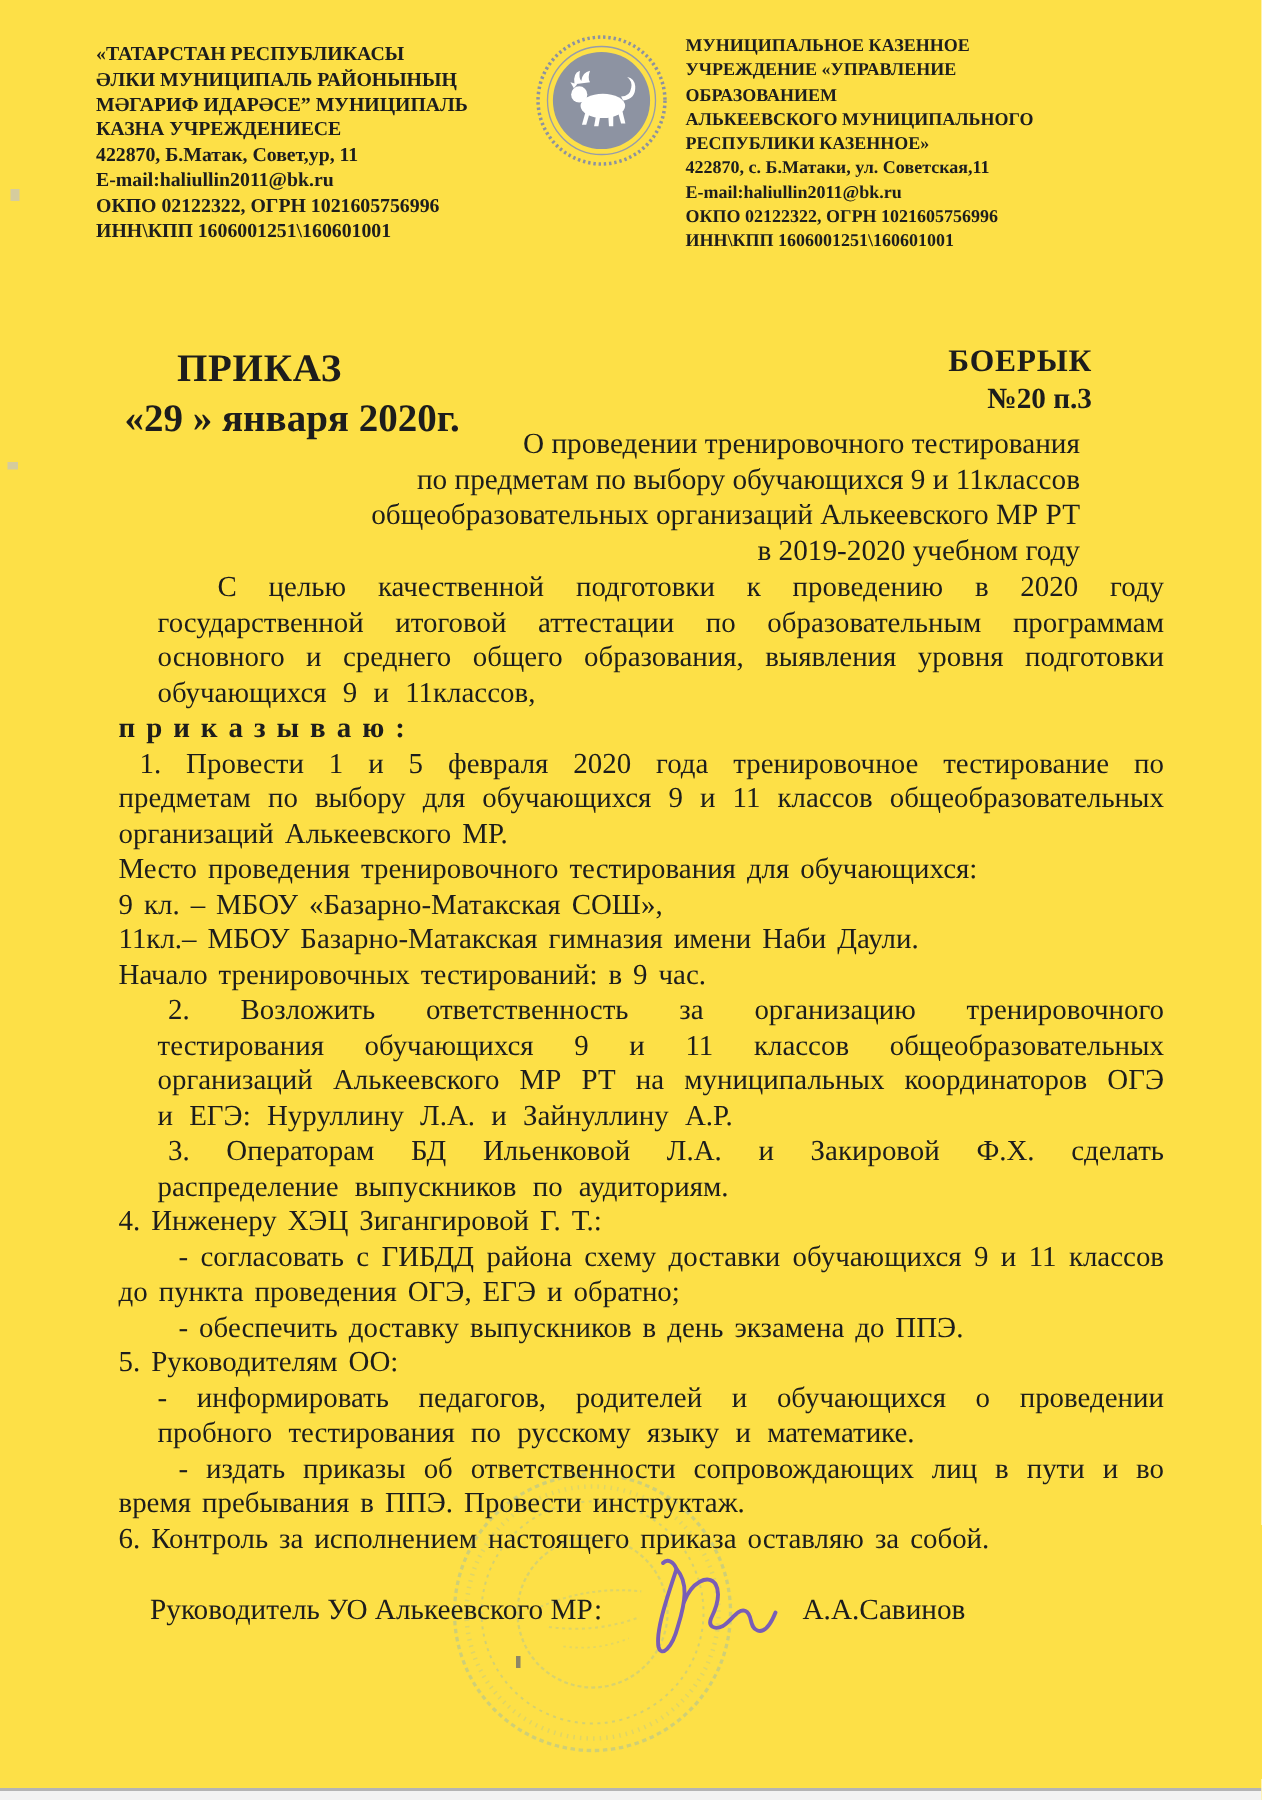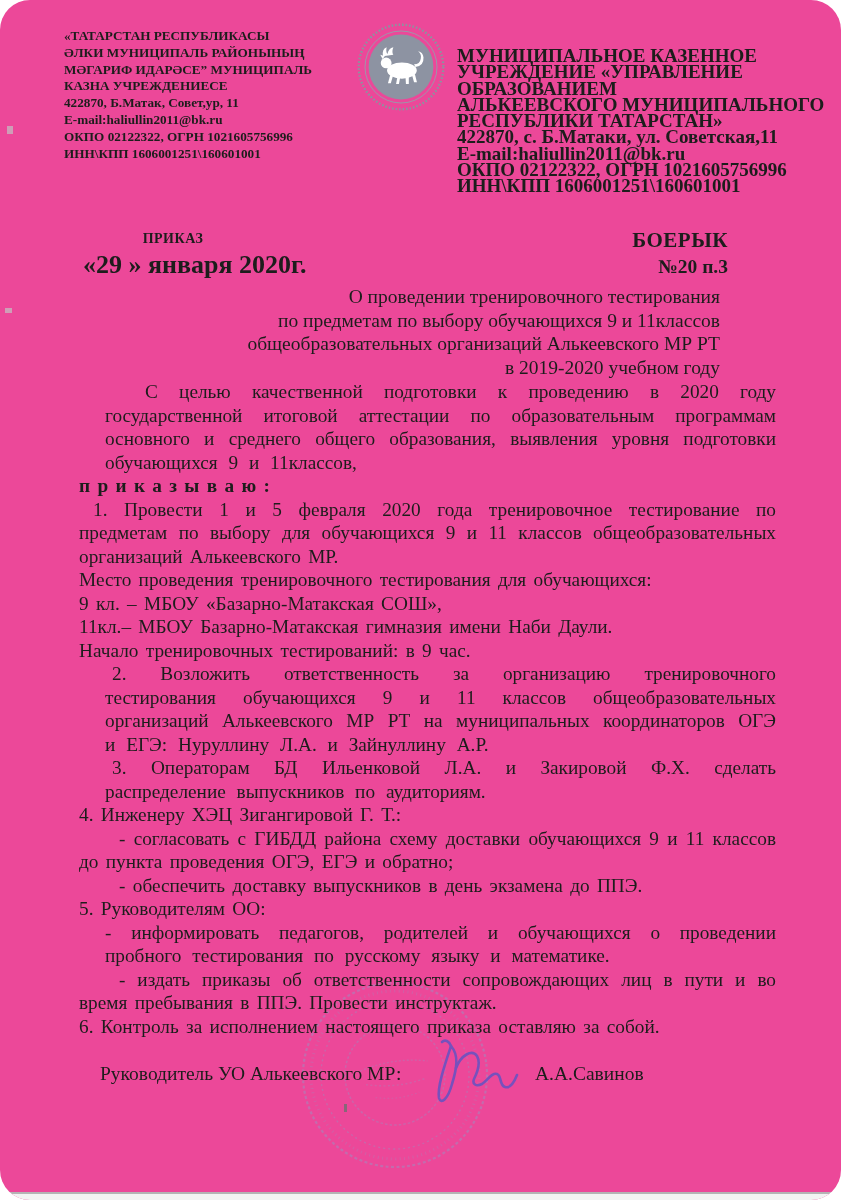--- a/index.html
+++ b/index.html
@@ -1,37 +1,36 @@
 <!DOCTYPE html>
 <html lang="ru"><head>
 <meta charset="utf-8">
 <title>Scanned order document</title>
 <style>
   html,body { margin:0; padding:0; background:#ffffff; }
   .page {
     position:relative; width:841px; height:1200px; margin:0 auto;
-    background:#ec4899; overflow:hidden;
+    background:#fde047; overflow:hidden;
     font-family:"Liberation Serif","DejaVu Serif",serif;
     color:#1d1d1c;
-    border-radius:30px;
   }
   
   .header-left {
     position:absolute; left:64px; top:28px; width:300px;
     font-weight:bold; font-size:13.2px; line-height:16.8px;
   }
   .header-left div, .header-right div { white-space:nowrap; }
   .emblem-wrap { position:absolute; left:356px; top:22px; width:90px; height:90px; }
   .header-right {
     position:absolute; left:457px; top:22px; width:350px;
-    font-weight:bold; font-size:19px; line-height:16.3px;margin-top:26px;
+    font-weight:bold; font-size:12px; line-height:16.3px;
   }
   
   .order-left  { position:absolute; left:83px;  top:231px; width:180px; }
-  .order-left .t { text-align:center; font-size:14px; font-weight:bold; letter-spacing:.5px; }
+  .order-left .t { text-align:center; font-size:26px; font-weight:bold; letter-spacing:.5px; }
   .order-left .d { text-align:left;  font-size:26px; font-weight:bold; margin-top:3px; white-space:nowrap; }
   .order-right { position:absolute; left:598px; top:228px; width:130px; text-align:right; }
   .order-right .t { font-size:21px; font-weight:bold; letter-spacing:.5px; }
   .order-right .n { font-size:19.5px; font-weight:bold; margin-top:3px; white-space:nowrap; }
   
   .subject {
     position:absolute; left:120px; top:285px; width:600px;
     text-align:right; font-size:19.5px; line-height:23.6px;
   }
   
@@ -95,21 +94,21 @@
         <path d="M66 50 q9.5 -1 9 -10.5 q-0.5 -6 -6 -7 q4 3 3 8 q-1 6.5 -7.5 6.5 z"></path>
       </g>
     </svg>
   </div>
 
   <div class="header-right">
     <div>МУНИЦИПАЛЬНОЕ КАЗЕННОЕ</div>
     <div>УЧРЕЖДЕНИЕ «УПРАВЛЕНИЕ</div>
     <div>ОБРАЗОВАНИЕМ</div>
     <div>АЛЬКЕЕВСКОГО МУНИЦИПАЛЬНОГО</div>
-    <div>РЕСПУБЛИКИ ТАТАРСТАН»</div>
+    <div>РЕСПУБЛИКИ КАЗЕННОЕ»</div>
     <div>422870, с. Б.Матаки, ул. Советская,11</div>
     <div>E-mail:haliullin2011@bk.ru</div>
     <div>ОКПО 02122322, ОГРН 1021605756996</div>
     <div>ИНН\КПП 1606001251\160601001</div>
   </div>
 
   <div class="order-left">
     <div class="t">ПРИКАЗ</div>
     <div class="d">«29 » января 2020г.</div>
   </div>

